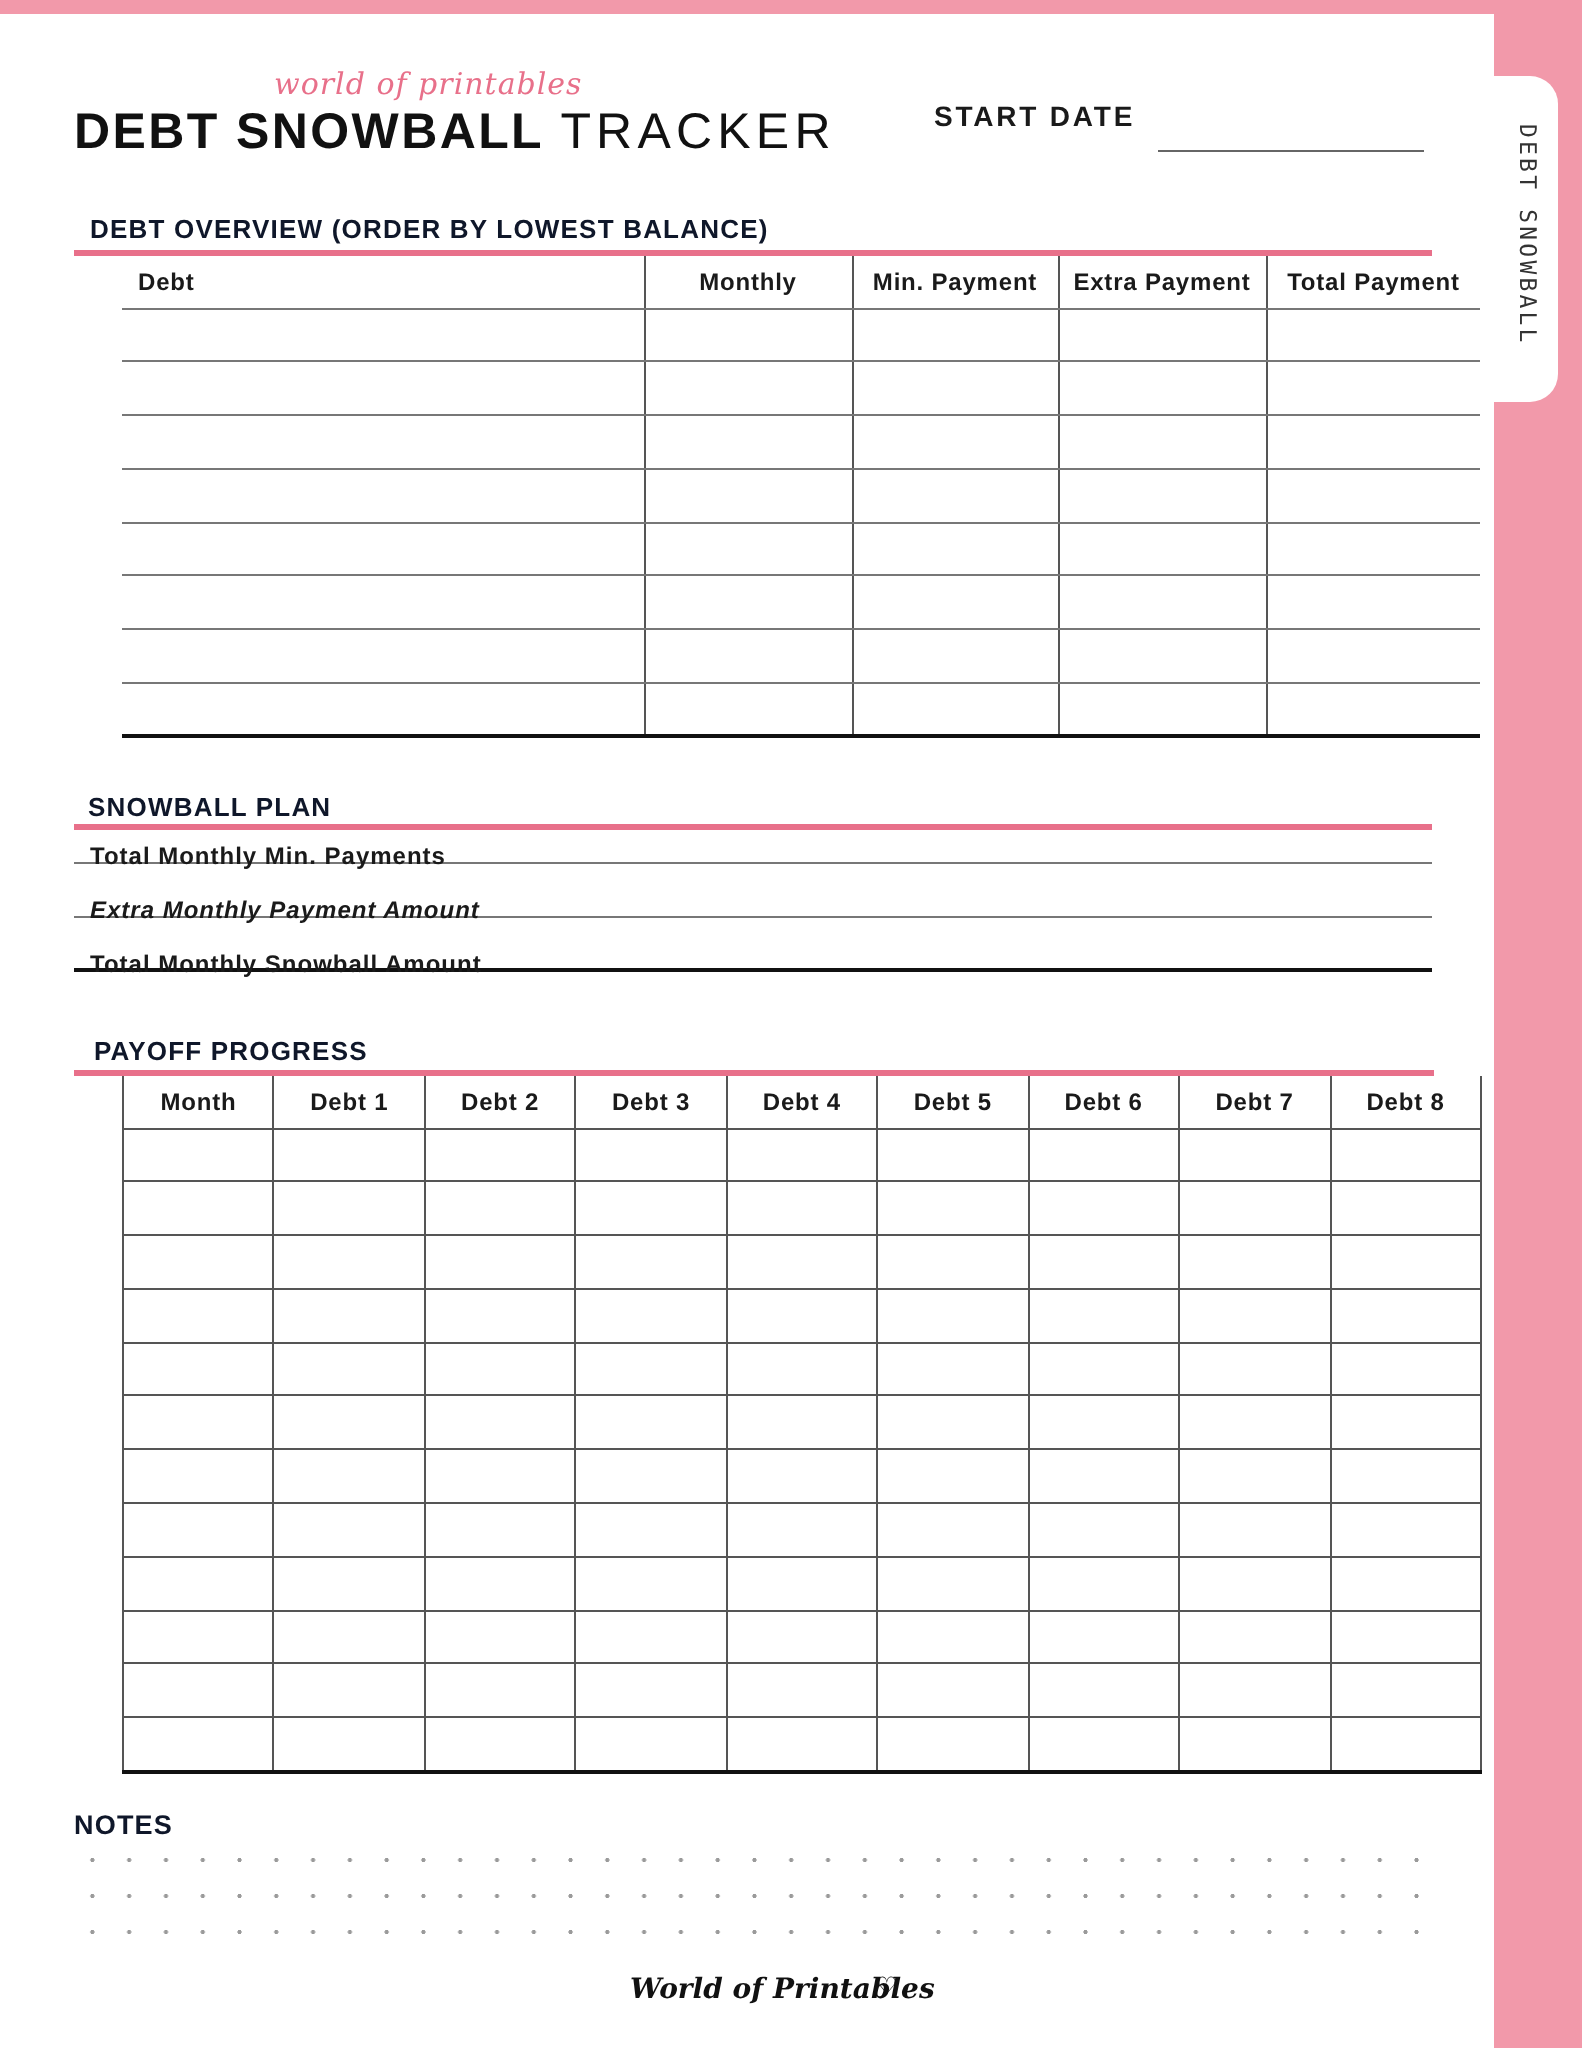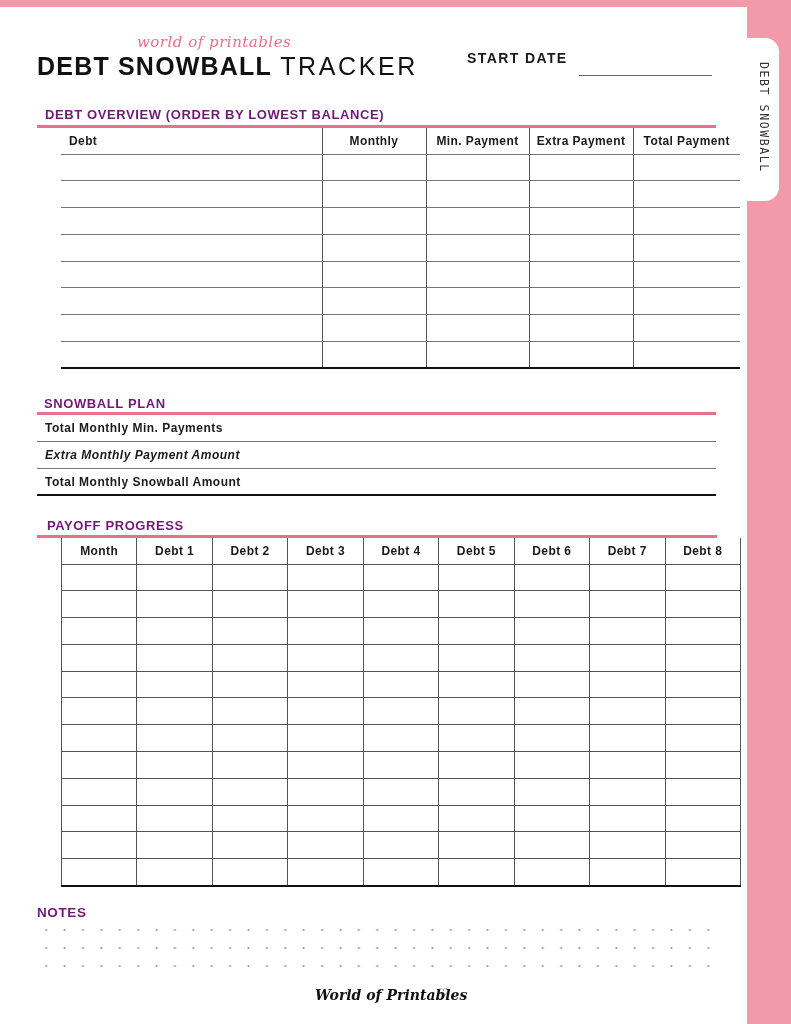--- a/index.html
+++ b/index.html
@@ -9,30 +9,30 @@
   .tab { position: absolute; left: 745px; top: 38px; width: 34px; height: 163px; background: #ffffff; border-radius: 0 14px 14px 0; }
   .tab-label { position: absolute; left: 755px; top: 62px; width: 16px; height: 120px; writing-mode: vertical-rl; font-family: "DejaVu Sans Mono", monospace; font-size: 11.5px; letter-spacing: 1.6px; color: #333; }
 
   .brand-script { position: absolute; left: 137px; top: 33px; font-family: "DejaVu Serif", serif; font-style: italic; font-size: 15px; color: #e8708a; letter-spacing: 0.5px; }
   .title { position: absolute; left: 37px; top: 52px; font-size: 25px; letter-spacing: 1.2px; color: #111; white-space: nowrap; }
   .title b { font-weight: 700; }
   .title span.light { font-weight: 400; letter-spacing: 2.6px; }
   .start-label { position: absolute; left: 467px; top: 50px; font-weight: 700; font-size: 14px; letter-spacing: 1.4px; }
   .start-line { position: absolute; left: 579px; top: 75px; width: 133px; height: 1px; background: #666; }
 
-  .section-title { position: absolute; font-weight: 700; font-size: 13px; letter-spacing: 0.6px; color: #701a75; }
+  .section-title { position: absolute; font-weight: 700; font-size: 13px; letter-spacing: 0.6px; color: #0f172a; }
   .pink-rule { position: absolute; height: 3px; background: #e8708a; }
 
   table { border-collapse: collapse; position: absolute; table-layout: fixed; margin-left: 24px; }
   .overview td, .overview th { height: 26.8px; border-bottom: 1px solid #777; border-left: 1px solid #555; font-size: 12px; font-weight: 700; letter-spacing: 0.4px; }
   .overview th { height: 26px; }
   .overview th:first-child, .overview td:first-child { border-left: none; text-align: left; padding-left: 8px; }
   .overview tr:last-child td { border-bottom: 2px solid #111; }
 
-  .plan-row { position: absolute; left: 37px; width: 679px; height: 27px; border-bottom: 1px solid #777; font-size: 12px; font-weight: 700; letter-spacing: 0.5px; padding-left: 8px; line-height: 27px; }
+  .plan-row { position: absolute; left: 37px; width: 679px; height: 17px; border-bottom: 1px solid #777; font-size: 12px; font-weight: 700; letter-spacing: 0.5px; padding-left: 8px; line-height: 27px; }
   .plan-row.last { border-bottom: 2px solid #111; }
 
   .payoff td, .payoff th { border: 1px solid #555; height: 26.8px; font-size: 12px; font-weight: 700; letter-spacing: 0.4px; text-align: center; }
   .payoff th { height: 26px; border-top: none; }
   .payoff tr:last-child td { border-bottom: 2px solid #111; }
 
   .dots { position: absolute; left: 37px; width: 681px; height: 2px; background-image: radial-gradient(circle, #9a9a9a 0.9px, transparent 1.2px); background-size: 18.4px 2px; background-repeat: repeat-x; }
 
   .footer-logo { position: absolute; left: 315px; top: 987px; font-family: "DejaVu Serif", serif; font-style: italic; font-weight: 700; font-size: 14px; color: #111; }
   .heart { position: absolute; left: 438px; top: 986px; font-size: 12px; color: #111; }

